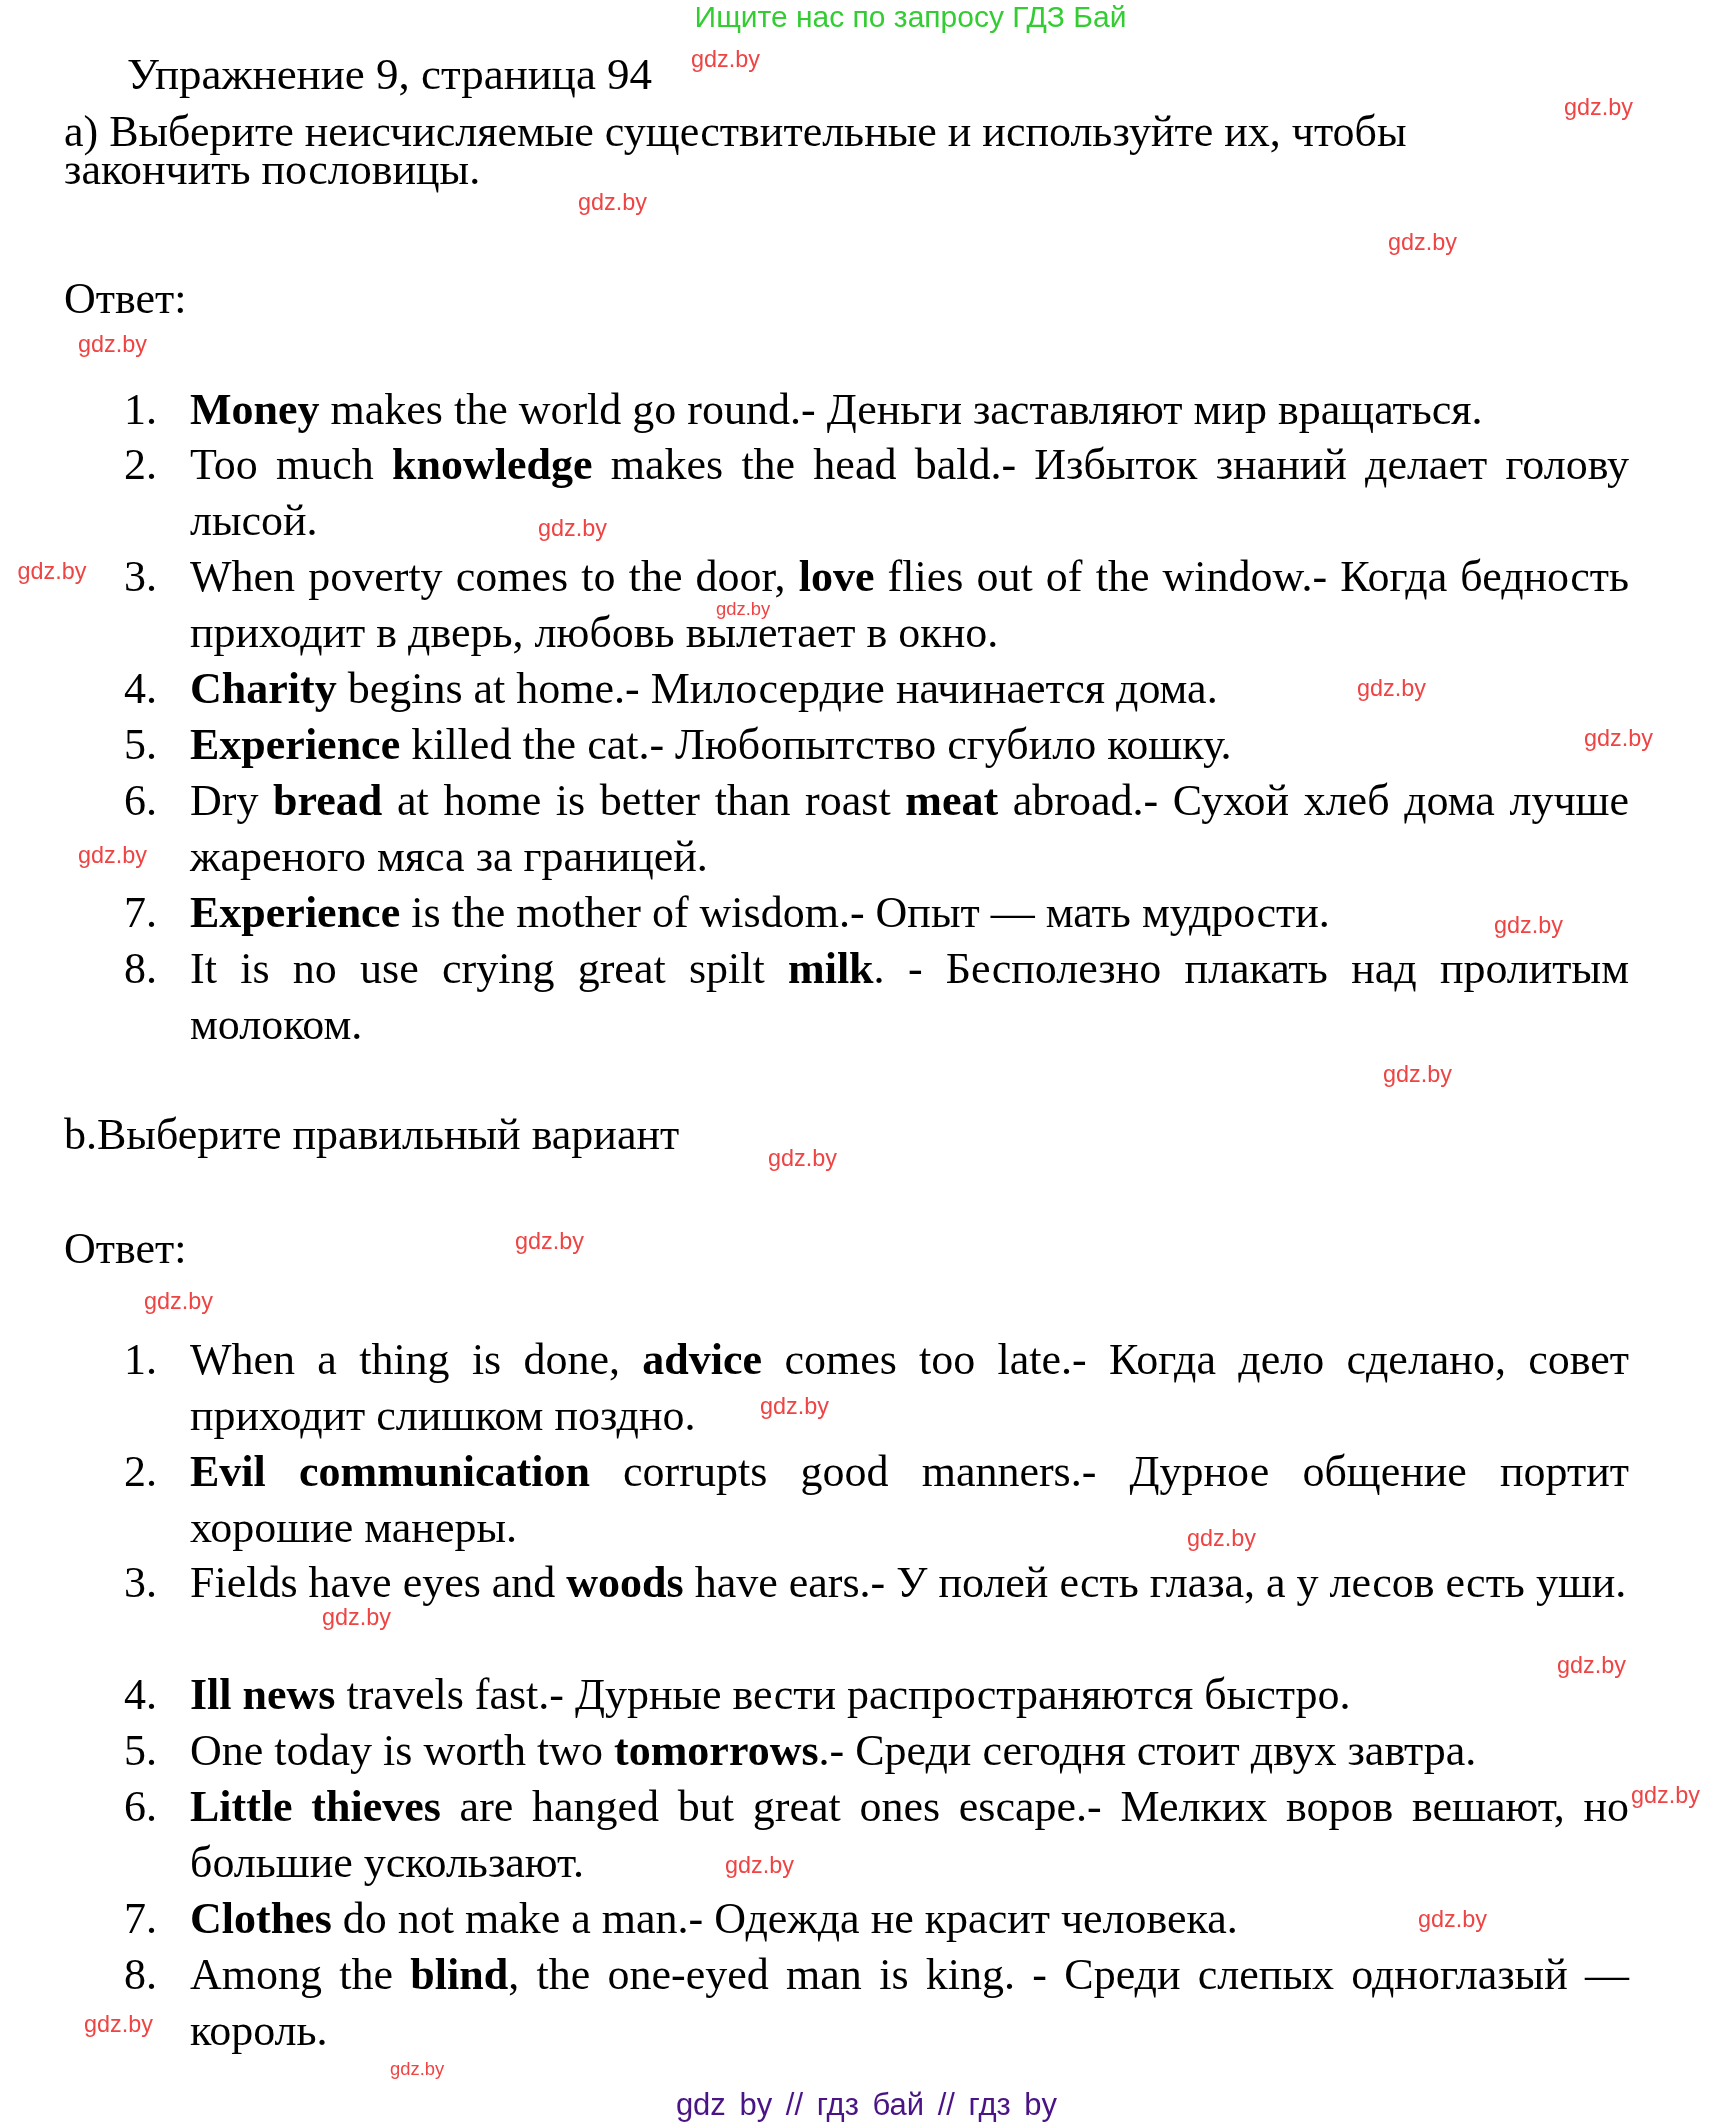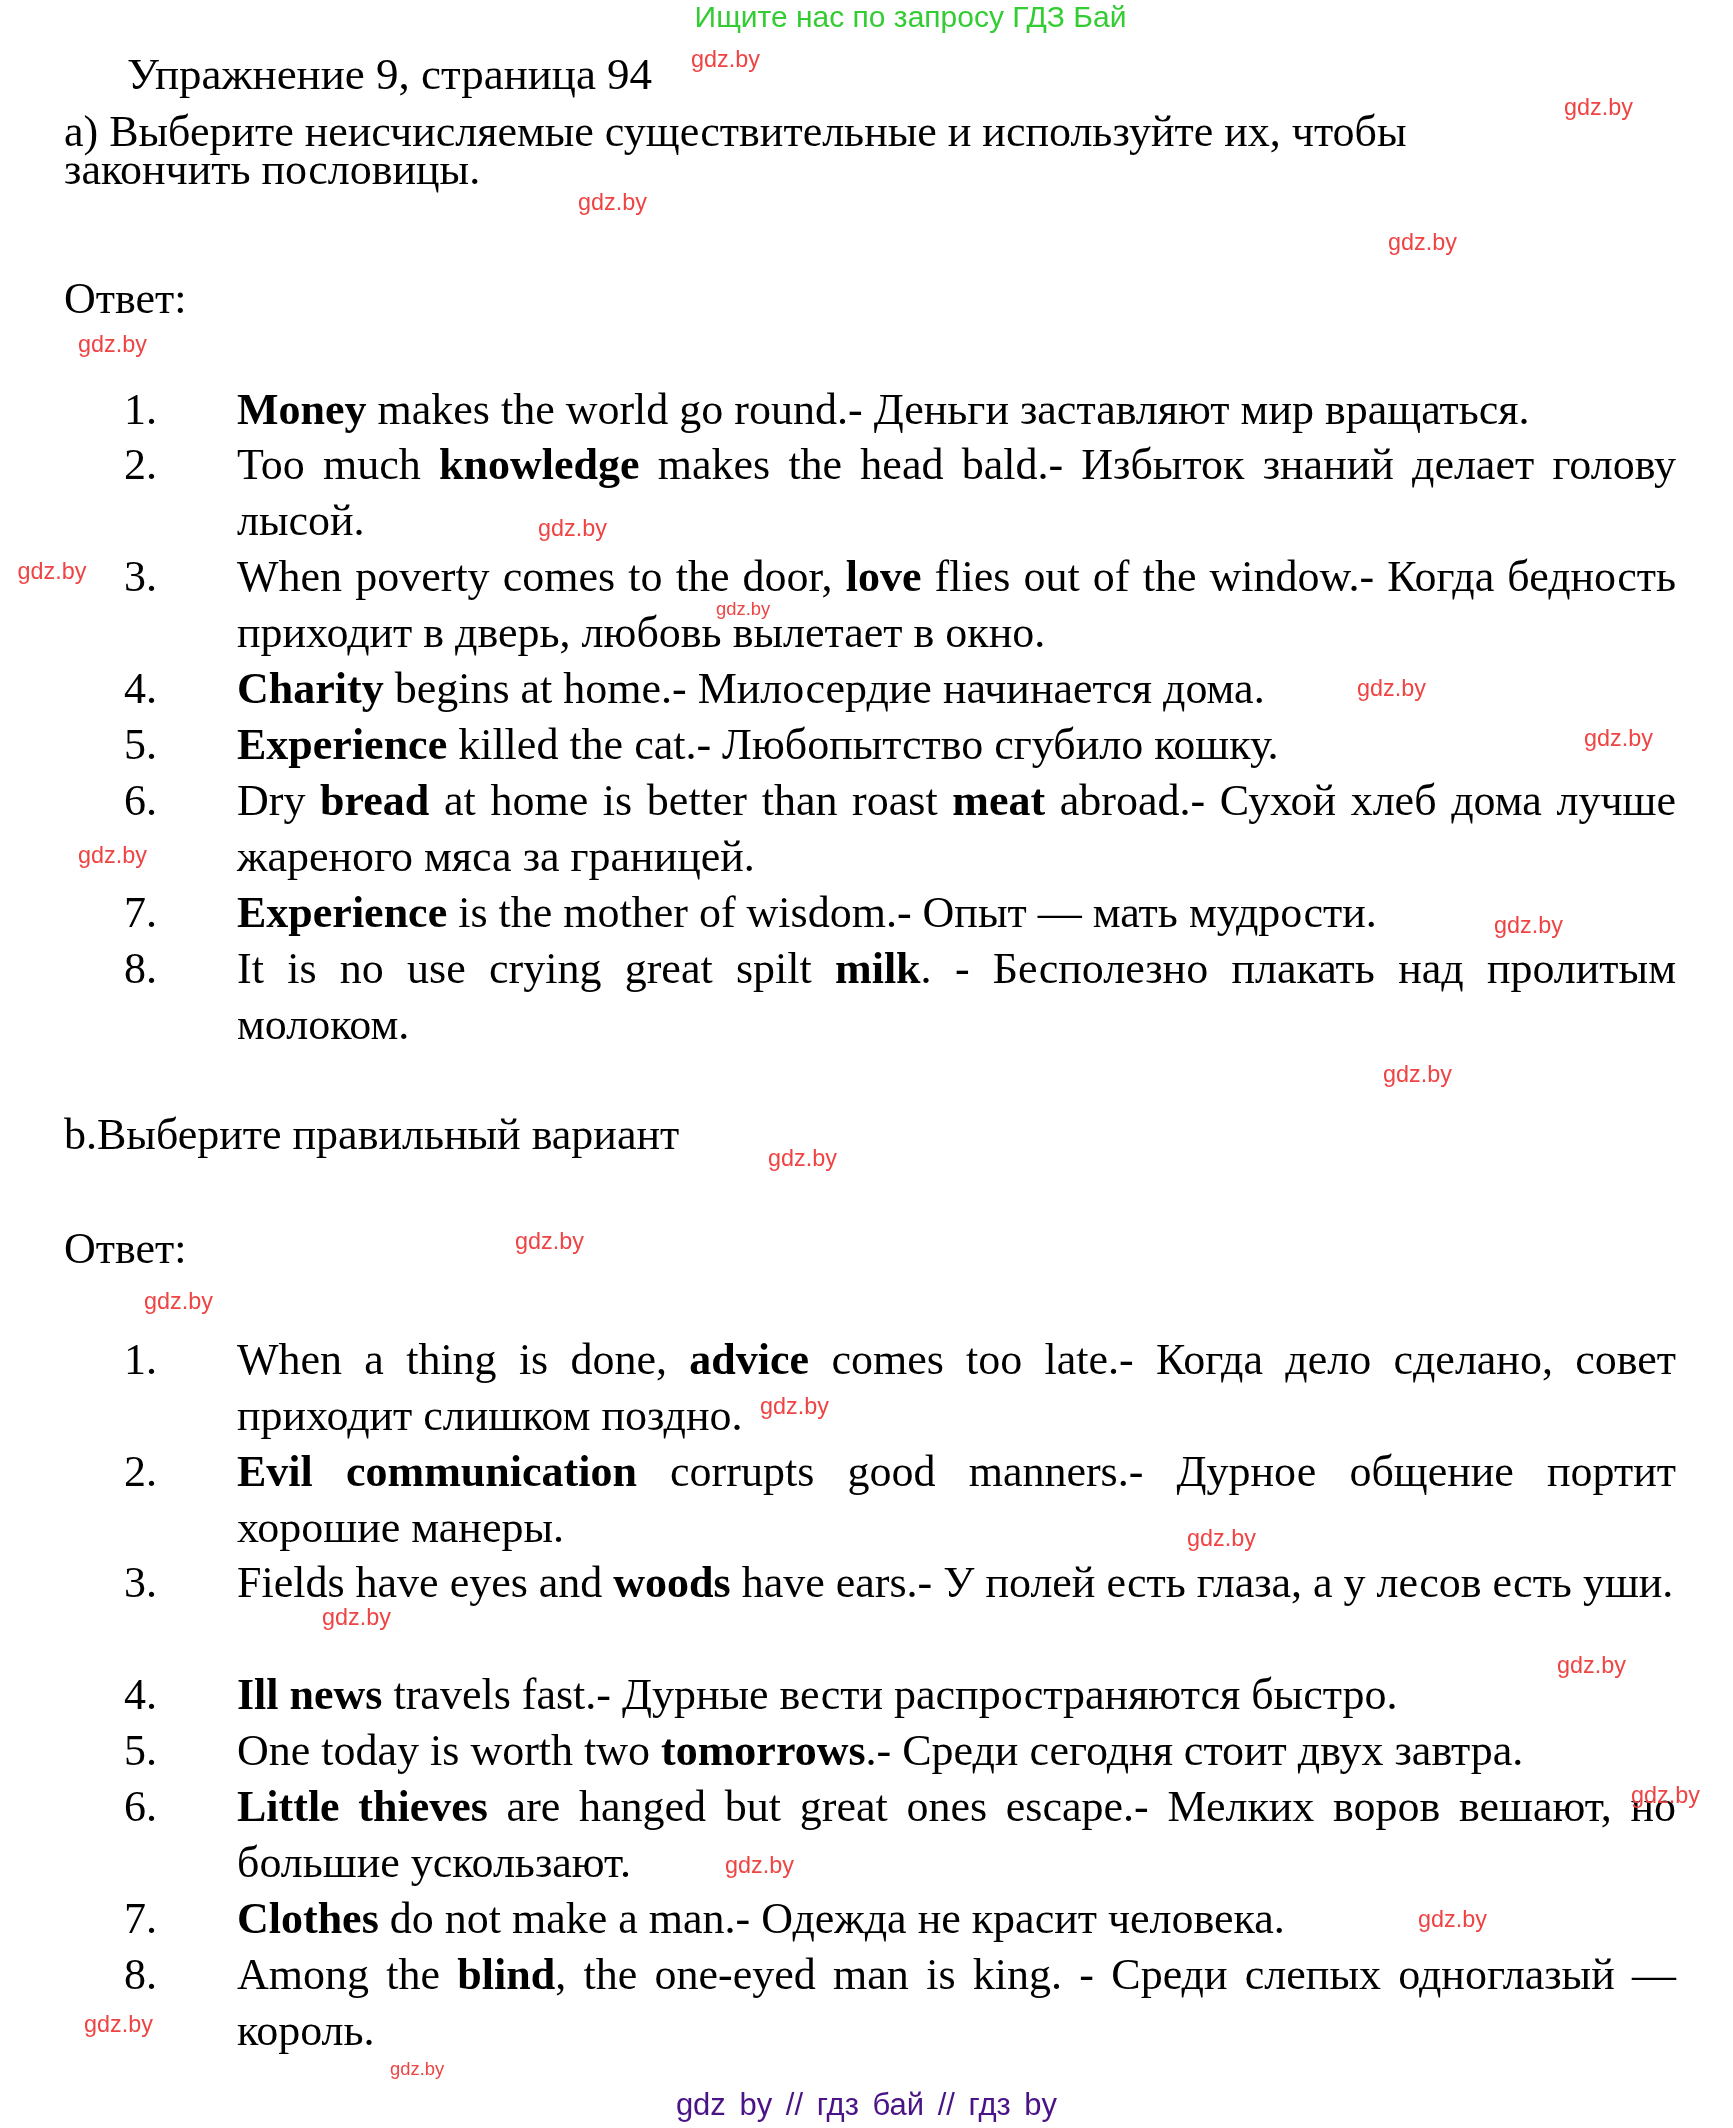--- a/index.html
+++ b/index.html
@@ -8,21 +8,21 @@
   .abs { position:absolute; white-space:nowrap; }
   .top-banner { left:0; width:1733px; top:0; text-align:center;
                 font-family:"Liberation Sans", sans-serif; font-size:30px; color:#33cc33; line-height:33px;margin-left:44px; }
   .title { left:81px; top:48px; font-size:45px; font-weight:normal; line-height:53px;margin-left:46px; }
   .para { font-size:44px; line-height:55px; }
   .wm { font-family:"Liberation Sans", sans-serif; font-size:23.4px; color:#ef4444; line-height:25px; }
   .list { position:absolute; left:0; width:1733px; }
   .li { position:absolute; left:0; width:1733px; }
   .li .num { position:absolute; left:124px; font-size:44px; line-height:56px; }
   .li .txt { position:absolute; left:190px; width:1439px; font-size:44px; line-height:56px;
-             text-align:justify; text-align-last:left; white-space:normal;margin-left:47px; }
+             text-align:justify; text-align-last:left; white-space:normal; }
   .li .txt b { font-weight:bold; }
   .footer { left:0; width:1733px; top:2086px; text-align:center;
             font-family:"Liberation Sans", sans-serif; font-size:31px; color:#4b1486; line-height:37px; word-spacing:5px; }
 </style>
 </head>
 <body>
 
 <div class="abs top-banner">Ищите нас по запросу ГДЗ Бай</div>
 
 <div class="abs title">Упражнение 9, страница 94</div>

